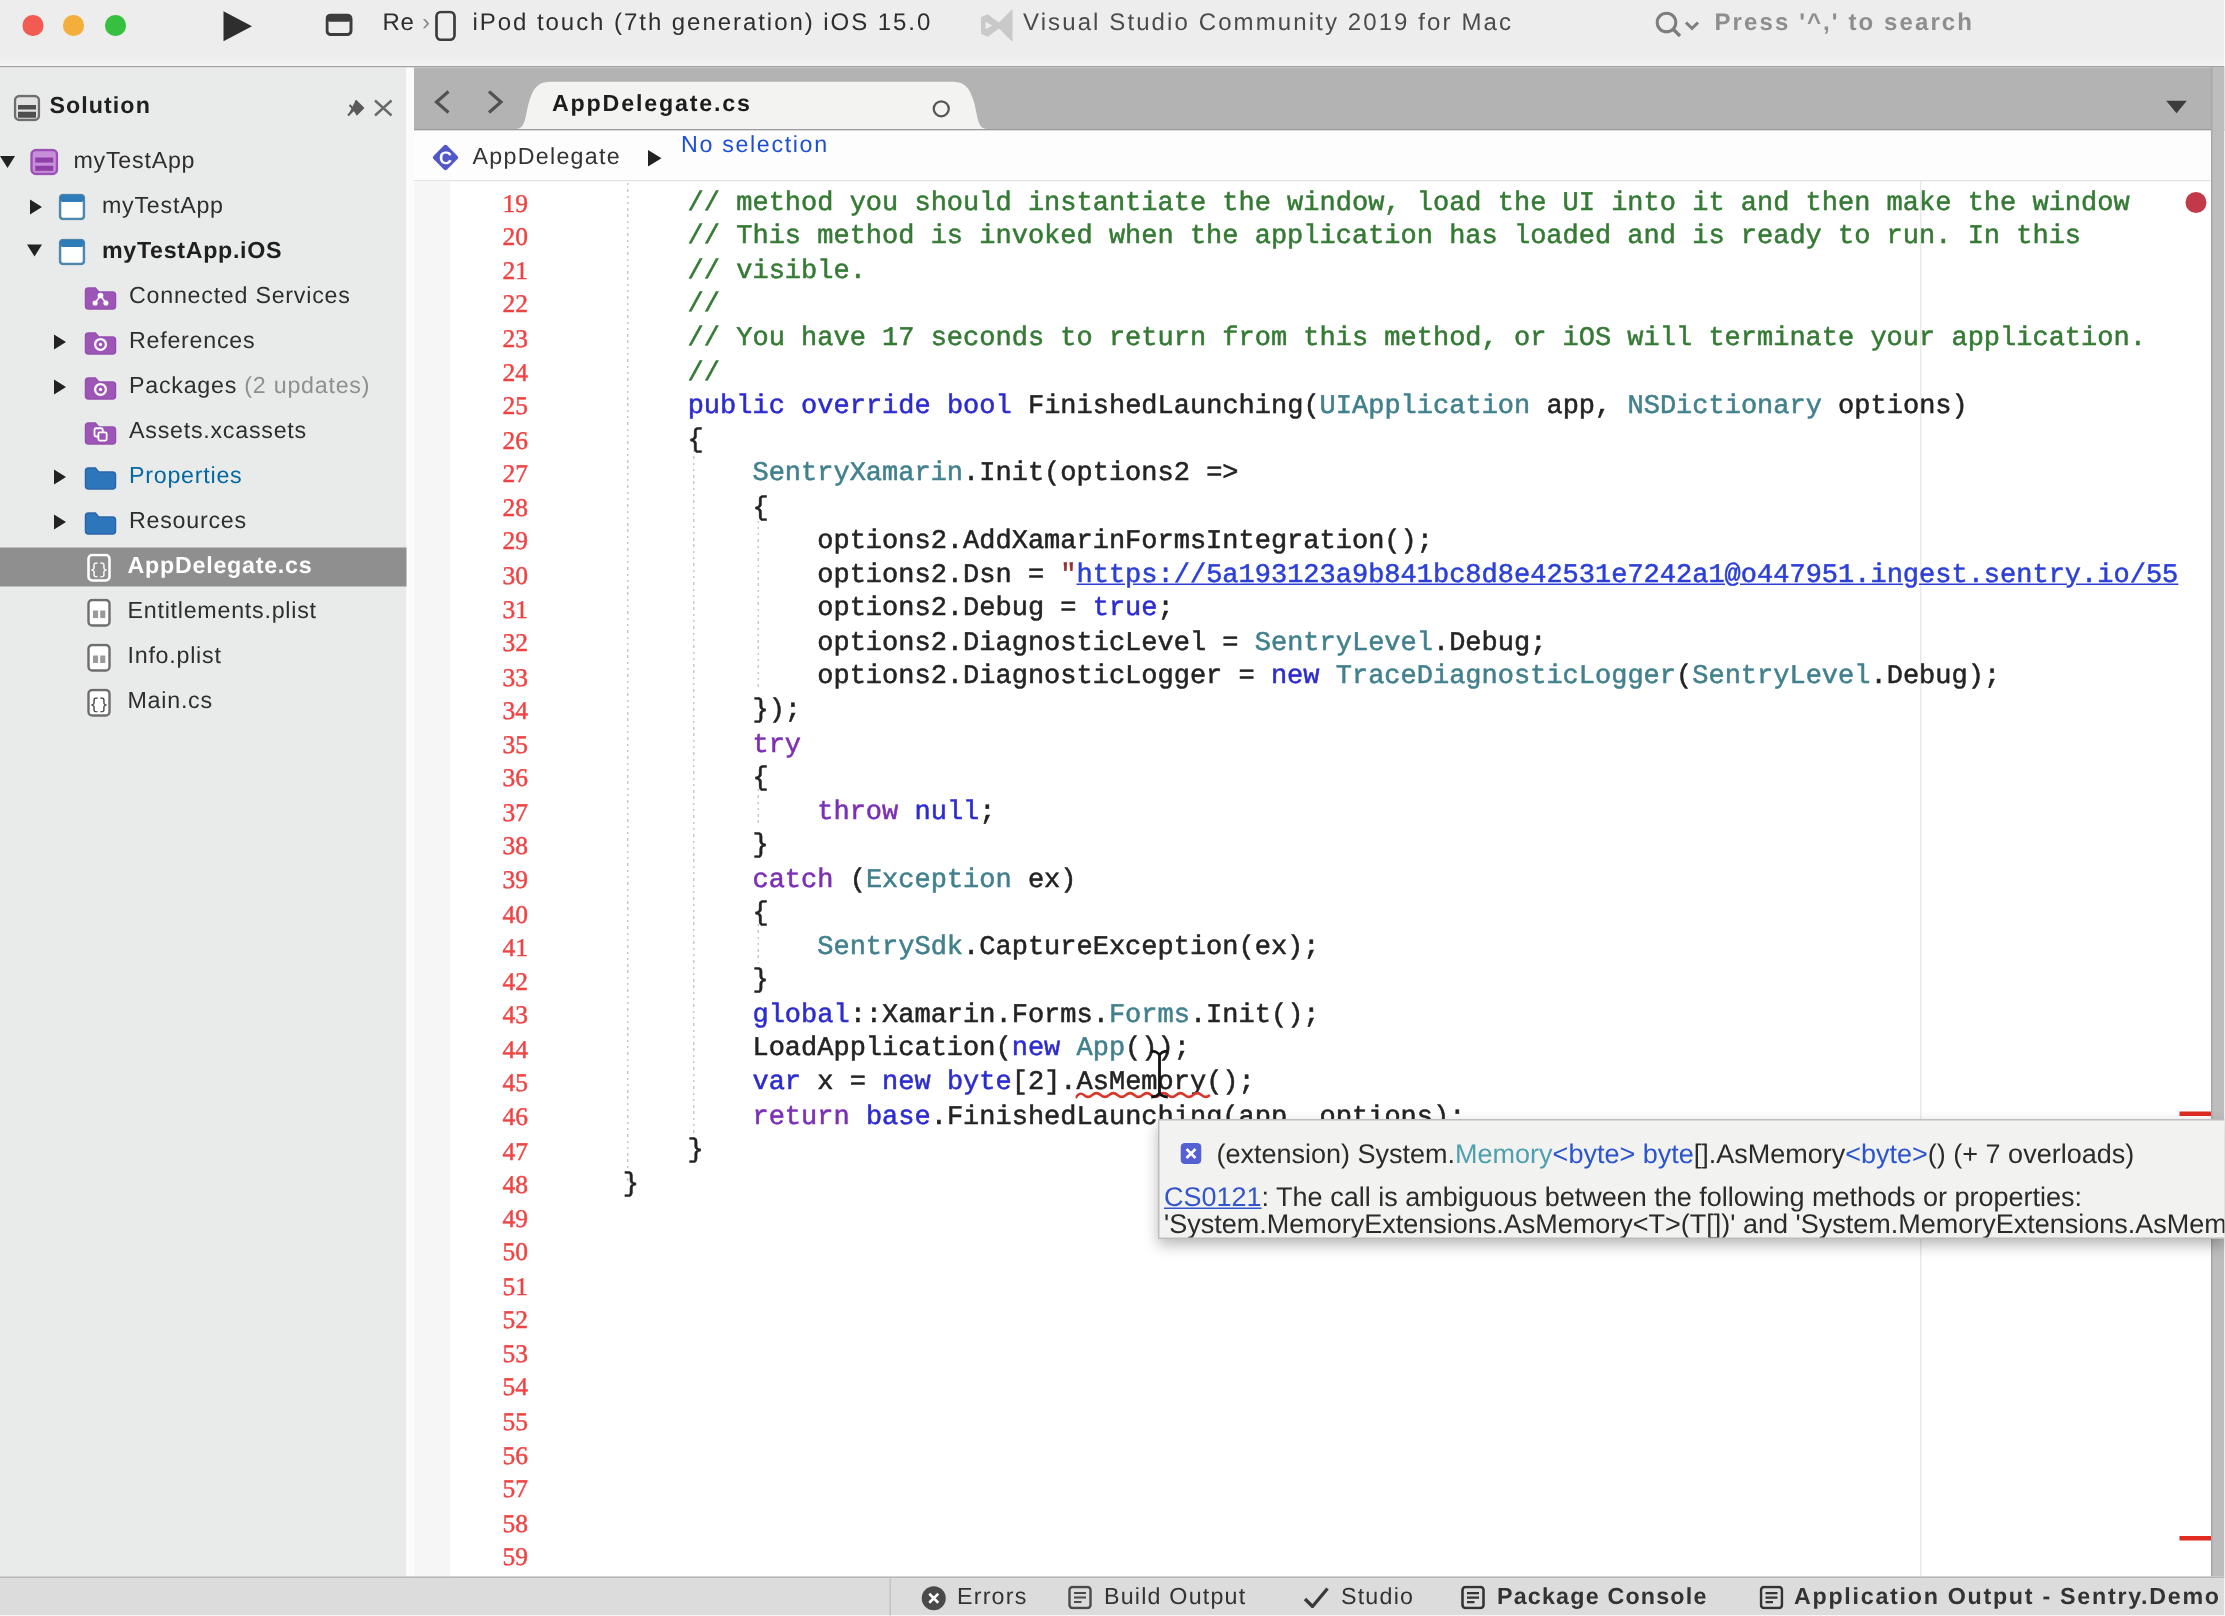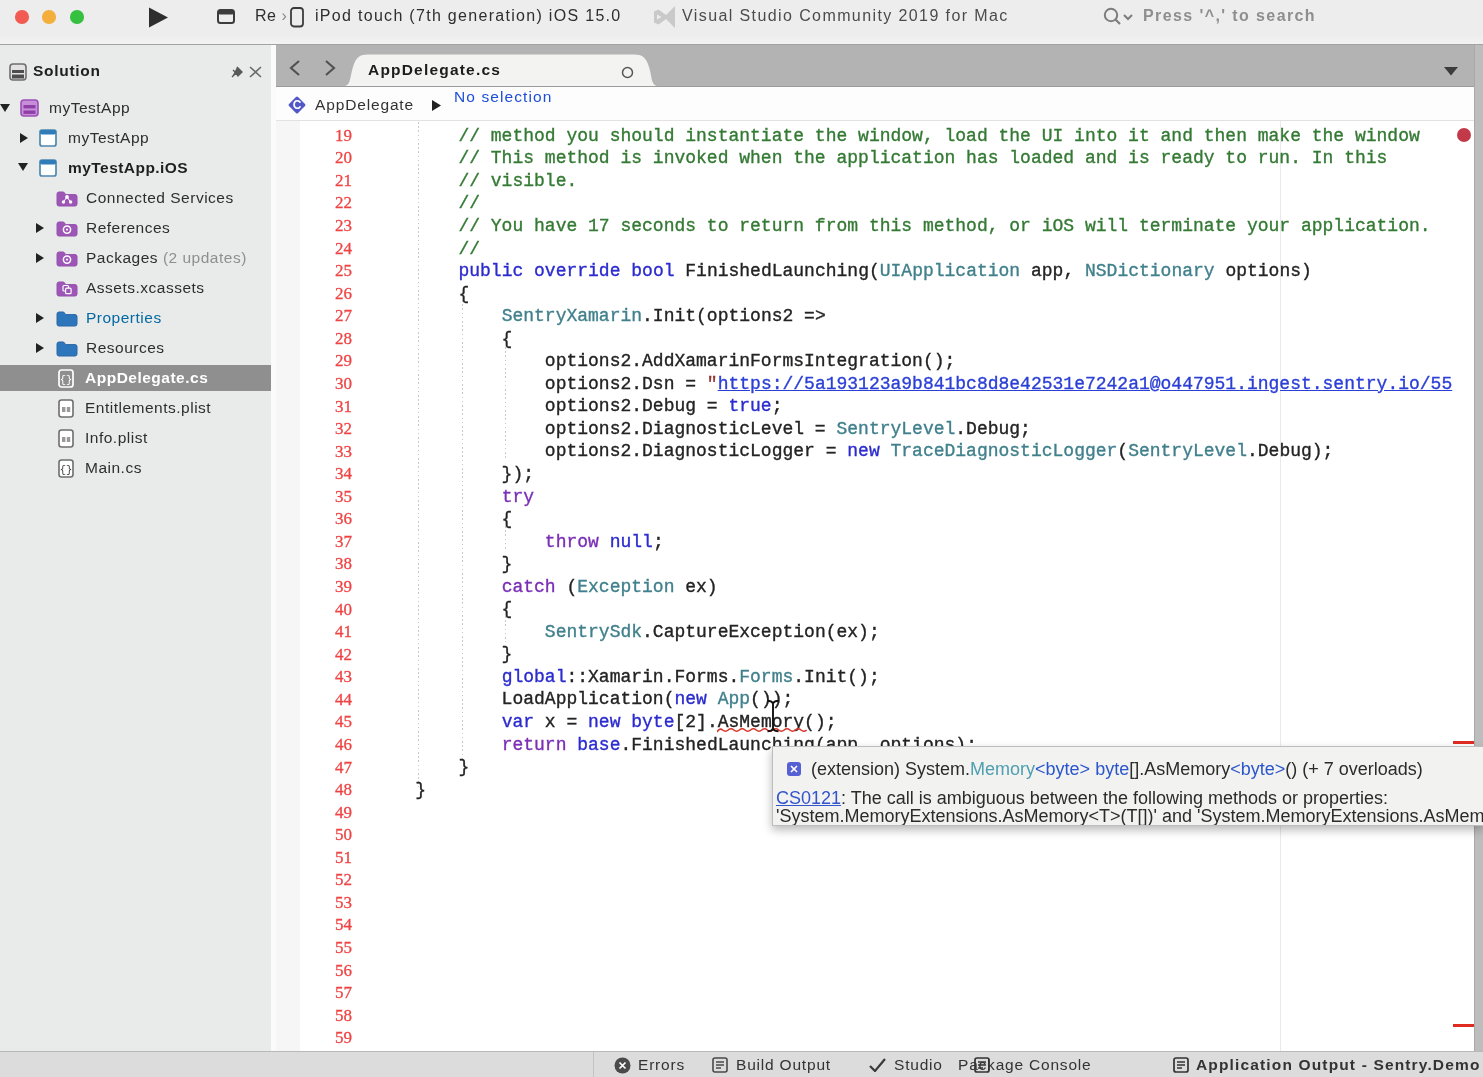--- a/index.html
+++ b/index.html
@@ -326,21 +326,21 @@
     </svg>
   <div class="item" style="left:736px;">Build Output</div>
   <svg class="abs" style="left:869px;top:6px;" width="18" height="14">
       <path d="M1 8 L6 13 L16 1" fill="none" stroke="#3a3a3a" stroke-width="2.2"></path>
     </svg>
   <div class="item" style="left:894px;">Studio</div>
   <svg class="abs" style="left:974px;top:5px;" width="16" height="16">
       <rect x="1" y="1" width="14" height="14" rx="2" fill="none" stroke="#333" stroke-width="1.7"></rect>
       <path d="M4 5 L12 5 M4 8 L12 8 M4 11 L9 11" stroke="#333" stroke-width="1.5"></path>
     </svg>
-  <div class="item" style="left:958px;font-weight:normal;">Package Console</div>
+  <div class="item" style="left:998px;font-weight:bold;">Package Console</div>
   <svg class="abs" style="left:1173px;top:5px;" width="16" height="16">
       <rect x="1" y="1" width="14" height="14" rx="2" fill="none" stroke="#333" stroke-width="1.7"></rect>
       <path d="M4 5 L12 5 M4 8 L12 8 M4 11 L9 11" stroke="#333" stroke-width="1.5"></path>
     </svg>
   <div class="item" style="left:1196px;font-weight:bold;letter-spacing:1.15px;">Application Output - Sentry.Demo</div>
 </div>
 
 <div id="tooltip" class="abs">
   <svg class="abs" style="left:14px;top:15px;" width="14" height="14">
       <rect width="14" height="14" rx="3" fill="#5560D2"></rect>

